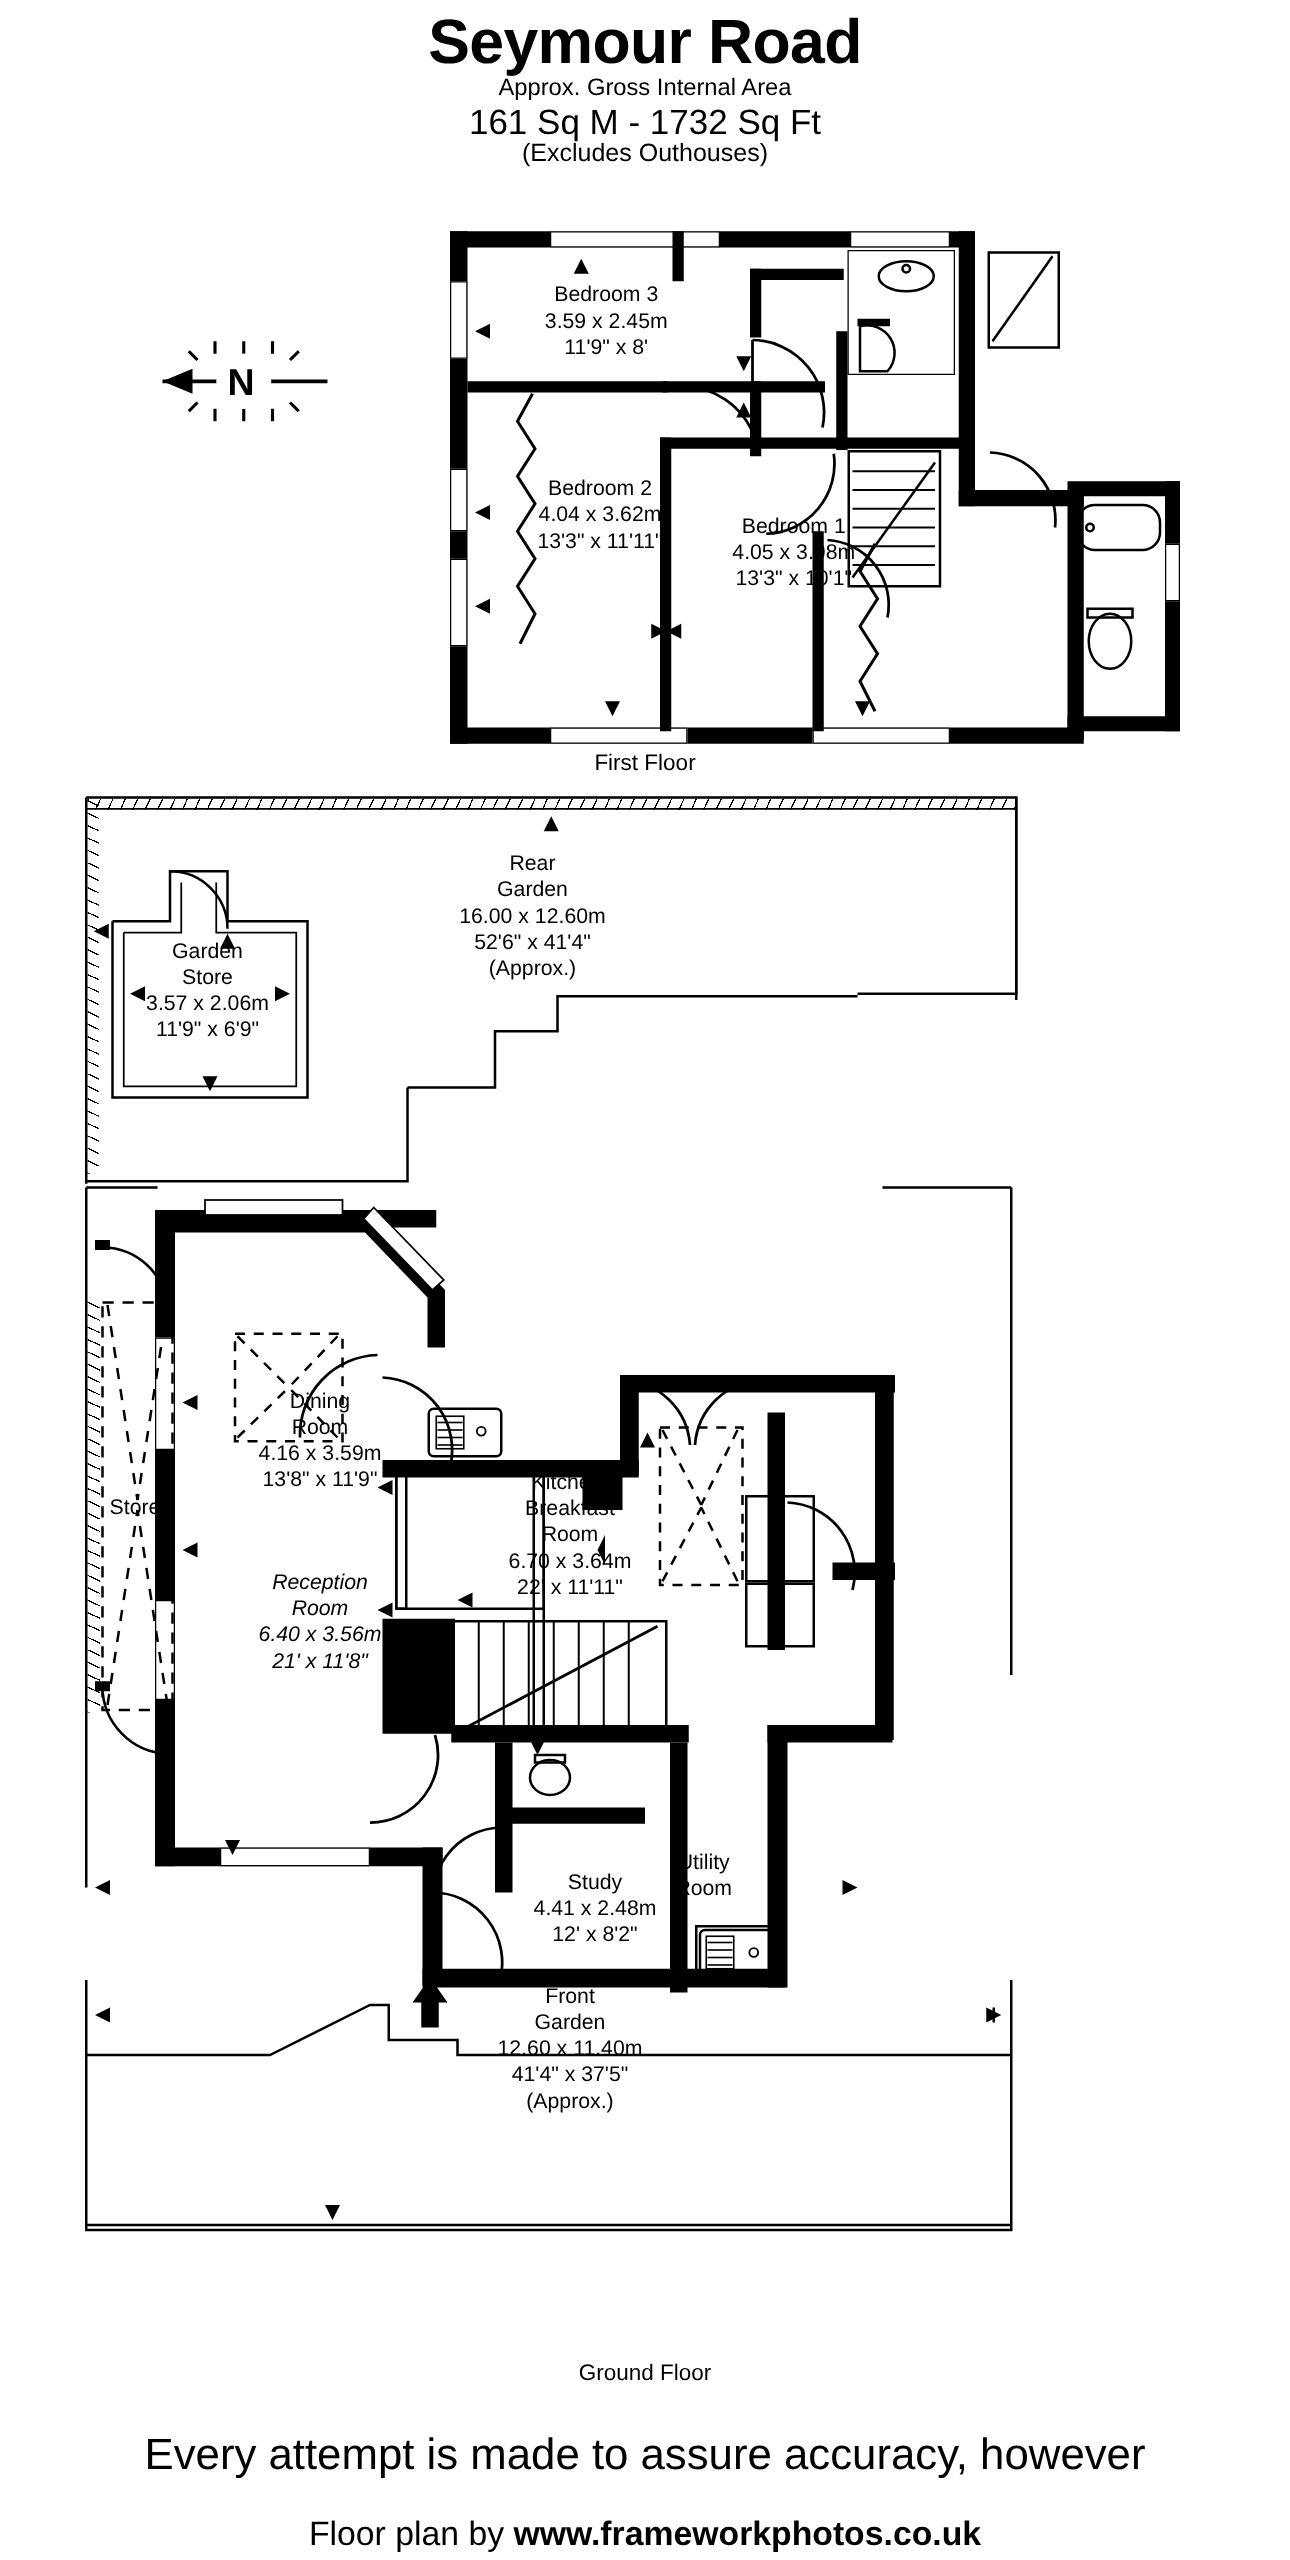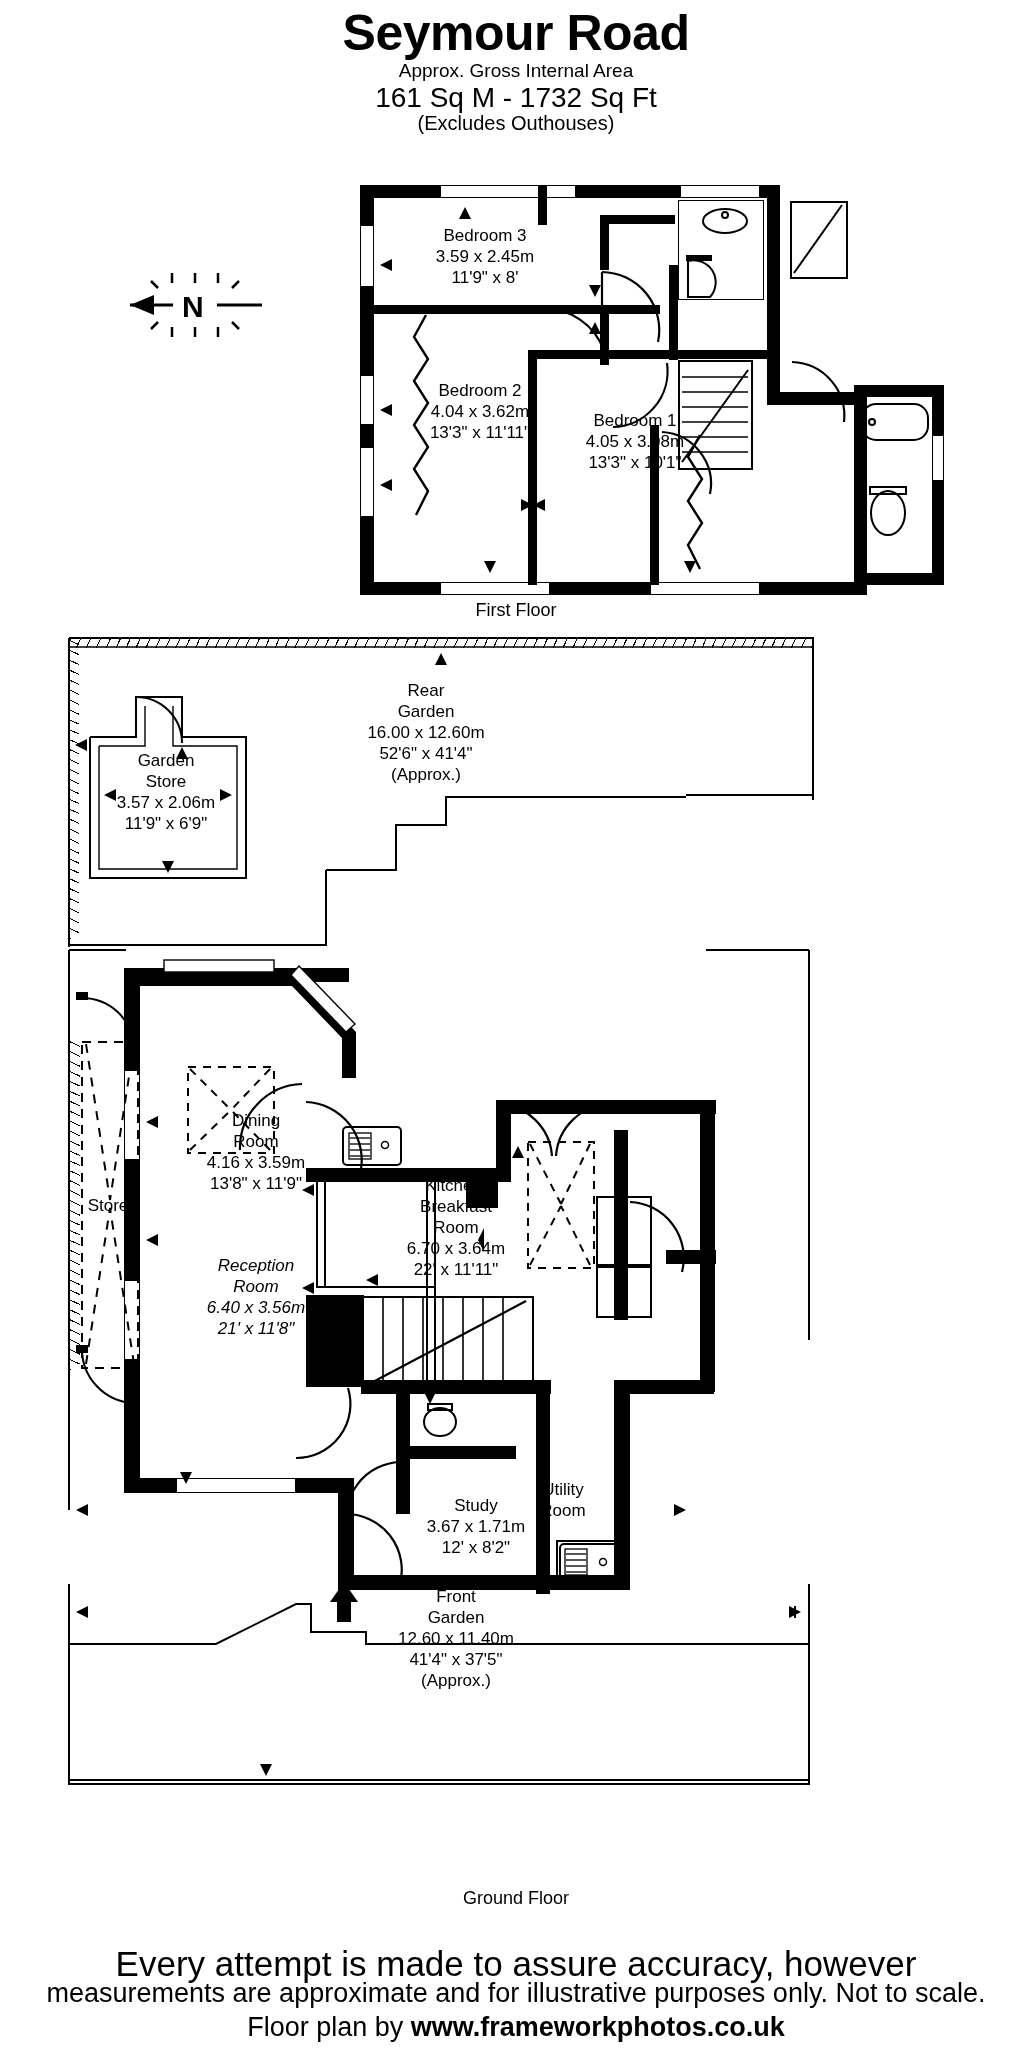--- a/index.html
+++ b/index.html
@@ -446,21 +446,21 @@
 
     <div class="lbl" style="left:90px;top:305px;width:200px;font-style:italic;">
       <div>Reception</div>
       <div>Room</div>
       <div>6.40 x 3.56m</div>
       <div>21' x 11'8"</div>
     </div>
 
     <div class="lbl" style="left:320px;top:545px;width:180px;">
       <div>Study</div>
-      <div>3.67 x 1.71m</div>
+      <div>4.41 x 2.48m</div>
       <div>12' x 8'2"</div>
     </div>
 
     <div class="lbl" style="left:437px;top:512px;width:120px;margin-top:17px;">
       <div>Utility</div>
       <div>Room</div>
     </div>
   </div>
 
   <div class="abs" style="left:66px;top:1584px;width:880px;height:220px;">
@@ -483,18 +483,17 @@
       <div>Garden</div>
       <div>12.60 x 11.40m</div>
       <div>41'4" x 37'5"</div>
       <div>(Approx.)</div>
     </div>
   </div>
 
   <div class="floorlbl" style="left:0;top:1888px;width:1032px;">Ground Floor</div>
 
   <div class="abs ctr" id="foot1">Every attempt is made to assure accuracy, however</div>
-  <div class="abs ctr" id="foot2">measurements are approximate and for illustrative purposes only. Not to scale.</div>
   <div class="abs ctr" id="foot3">
     <span>Floor plan by </span><b>www.frameworkphotos.co.uk</b>
   </div>
 
 </div>
 
 </body></html>

